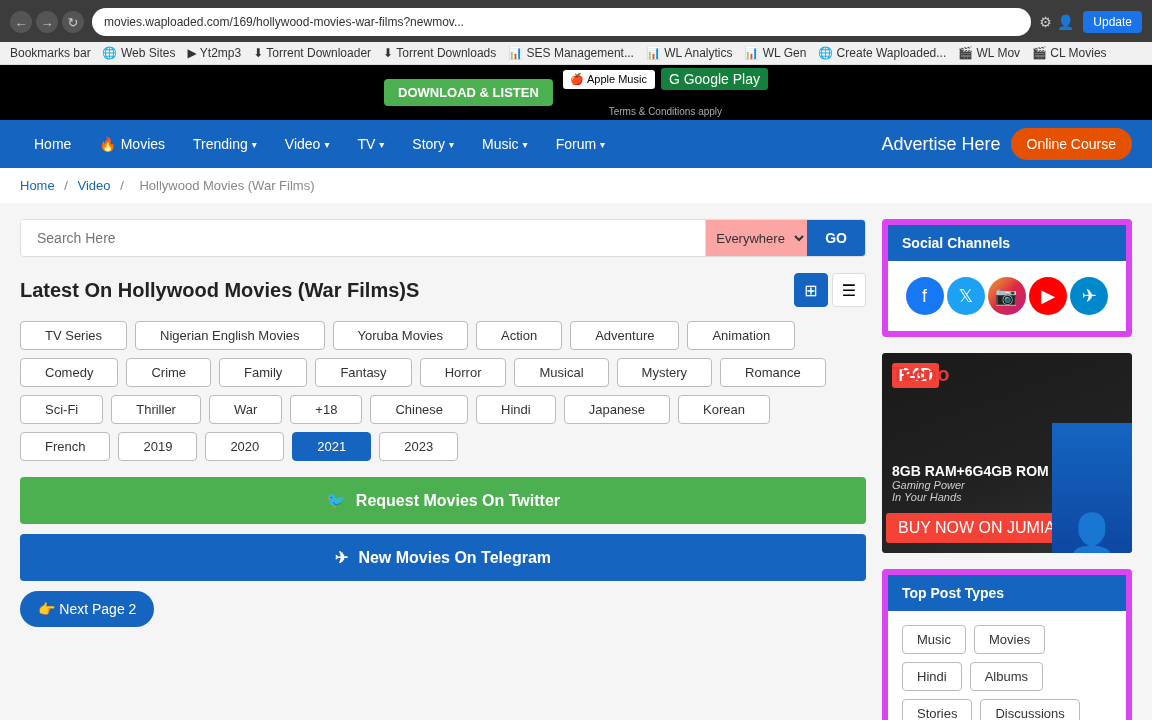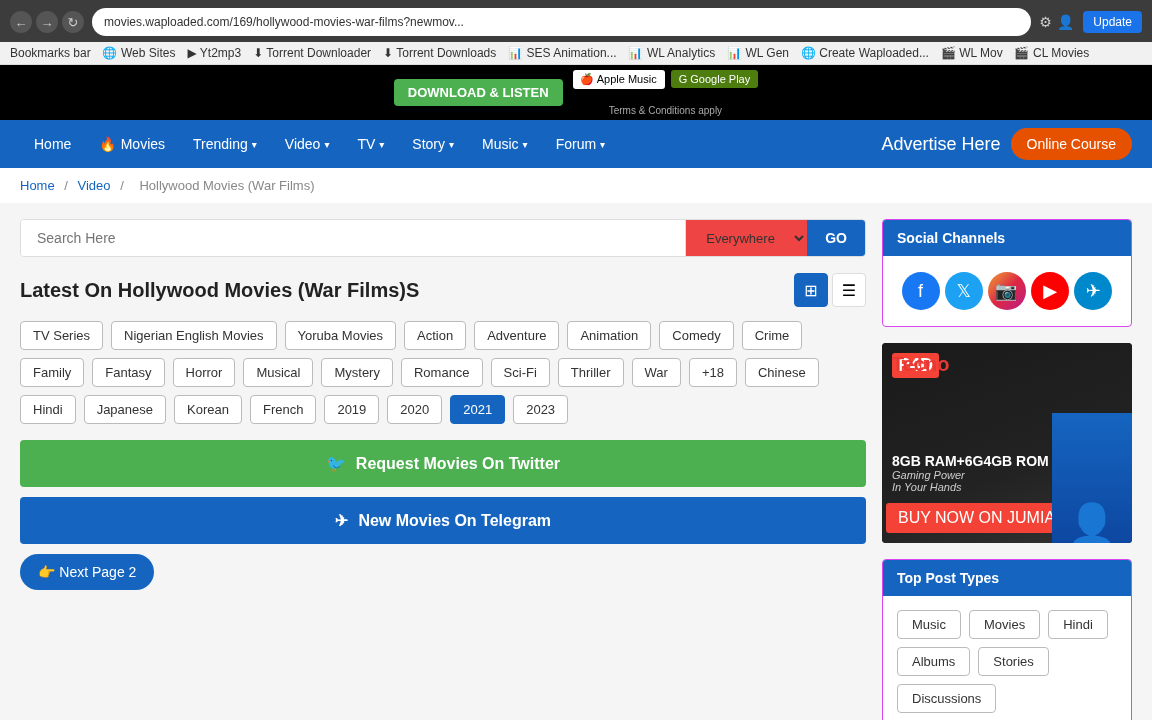--- a/index.html
+++ b/index.html
@@ -80,21 +80,21 @@
 
     
     .search-bar {
       display: flex; border: 1px solid #ddd; border-radius: 4px; overflow: hidden; margin-bottom: 16px;
       background: #fff;
     }
     .search-input {
       flex: 1; padding: 10px 16px; border: none; outline: none; font-size: 14px; color: #999;
     }
     .search-select {
-      border: none; border-left: 1px solid #ddd; padding: 0 16px; background: #ef4444;
+      border: none; border-left: 1px solid #ddd; padding: 0 6px; background: #fca5a5;
       font-size: 13px; color: #333; outline: none; cursor: pointer; margin-left: 23px;
     }
     .search-go {
       background: #1565c0; color: white; border: none; padding: 10px 18px; font-size: 14px; font-weight: bold; cursor: pointer; text-align: right;
     }
 
     
     .title-row {
       display: flex; align-items: center; justify-content: space-between; margin-bottom: 14px;
     }
@@ -103,21 +103,21 @@
     .view-btn {
       width: 34px; height: 34px; border: 1px solid #ddd; background: #fff;
       display: flex; align-items: center; justify-content: center; cursor: pointer; font-size: 16px;
       border-radius: 4px;
     }
     .view-btn.active { background: #1565c0; color: white; border-color: #1565c0; }
 
     
     .filter-tags { display: flex; flex-wrap: wrap; gap: 8px; margin-bottom: 16px; }
     .filter-tag {
-      border: 1px solid #bbb; border-radius: 4px; padding: 6px 12px; font-size: 13px;
+      border: 1px solid #bbb; border-radius: 4px; padding: 6px 24px; font-size: 13px;
       cursor: pointer; background: #fff; color: #333; white-space: nowrap;
     }
     .filter-tag.active { background: #1565c0; color: white; border-color: #1565c0; }
 
     
     .cta-btn {
       display: flex; align-items: center; justify-content: center; gap: 10px;
       width: 100%; padding: 14px; font-size: 16px; font-weight: bold;
       border: none; border-radius: 4px; cursor: pointer; margin-bottom: 10px;
     }
@@ -126,21 +126,21 @@
 
     
     .next-page-btn {
       background: #1565c0; color: white; border: none; padding: 10px 18px;
       border-radius: 20px; font-size: 14px; cursor: pointer; display: flex; align-items: center; gap: 6px;
       margin-top: 10px;
     }
 
     
     .sidebar-card {
-      background: #fff; border: 1px solid #d946ef; border-radius: 4px; margin-bottom: 16px; overflow: hidden;
+      background: #fff; border: 6px solid #d946ef; border-radius: 4px; margin-bottom: 16px; overflow: hidden;
     }
     .sidebar-card-header {
       background: #1565c0; color: white; padding: 10px 14px; font-size: 14px; font-weight: bold;
     }
     .social-icons {
       display: flex; justify-content: space-around; padding: 16px;
     }
     .social-icon {
       width: 38px; height: 38px; border-radius: 50%; display: flex; align-items: center; justify-content: center;
       font-size: 18px; cursor: pointer; color: white;
@@ -193,35 +193,35 @@
     <button class="update-btn">Update</button>
   </div>
 </div>
 
 <div class="bookmarks-bar">
   <span class="bookmark-item">Bookmarks bar</span>
   <span class="bookmark-item">🌐 Web Sites</span>
   <span class="bookmark-item">▶ Yt2mp3</span>
   <span class="bookmark-item">⬇ Torrent Downloader</span>
   <span class="bookmark-item">⬇ Torrent Downloads</span>
-  <span class="bookmark-item">📊 SES Animation...</span>
+  <span class="bookmark-item">📊 SES Management...</span>
   <span class="bookmark-item">📊 WL Analytics</span>
   <span class="bookmark-item">📊 WL Gen</span>
   <span class="bookmark-item">🌐 Create Waploaded...</span>
   <span class="bookmark-item">🎬 WL Mov</span>
   <span class="bookmark-item">🎬 CL Movies</span>
 </div>
 
 <div class="top-ad-bar">
   <div class="ad-content">
     <div class="ad-logo-green">DOWNLOAD &amp; LISTEN</div>
     <div class="ad-text-center">
       <div style="display:flex; gap:6px; align-items:center;">
         <span style="background:#fff; color:#000; padding:3px 8px; border-radius:3px; font-size:11px;">🍎 Apple Music</span>
-        <span style="background:#4d7c0f; color:#fff; padding:3px 8px; border-radius:3px; font-size:11px;">G Google Play</span>
+        <span style="background:#15803d; color:#fff; padding:3px 8px; border-radius:3px; font-size:14px;">G Google Play</span>
       </div>
       <div style="color:#aaa; font-size:10px; margin-top:16px;">Terms &amp; Conditions apply</div>
     </div>
   </div>
 </div>
 
 <nav class="nav-bar">
   <div class="nav-links">
     <div class="nav-item">Home</div>
     <div class="nav-item">🔥 Movies</div>

